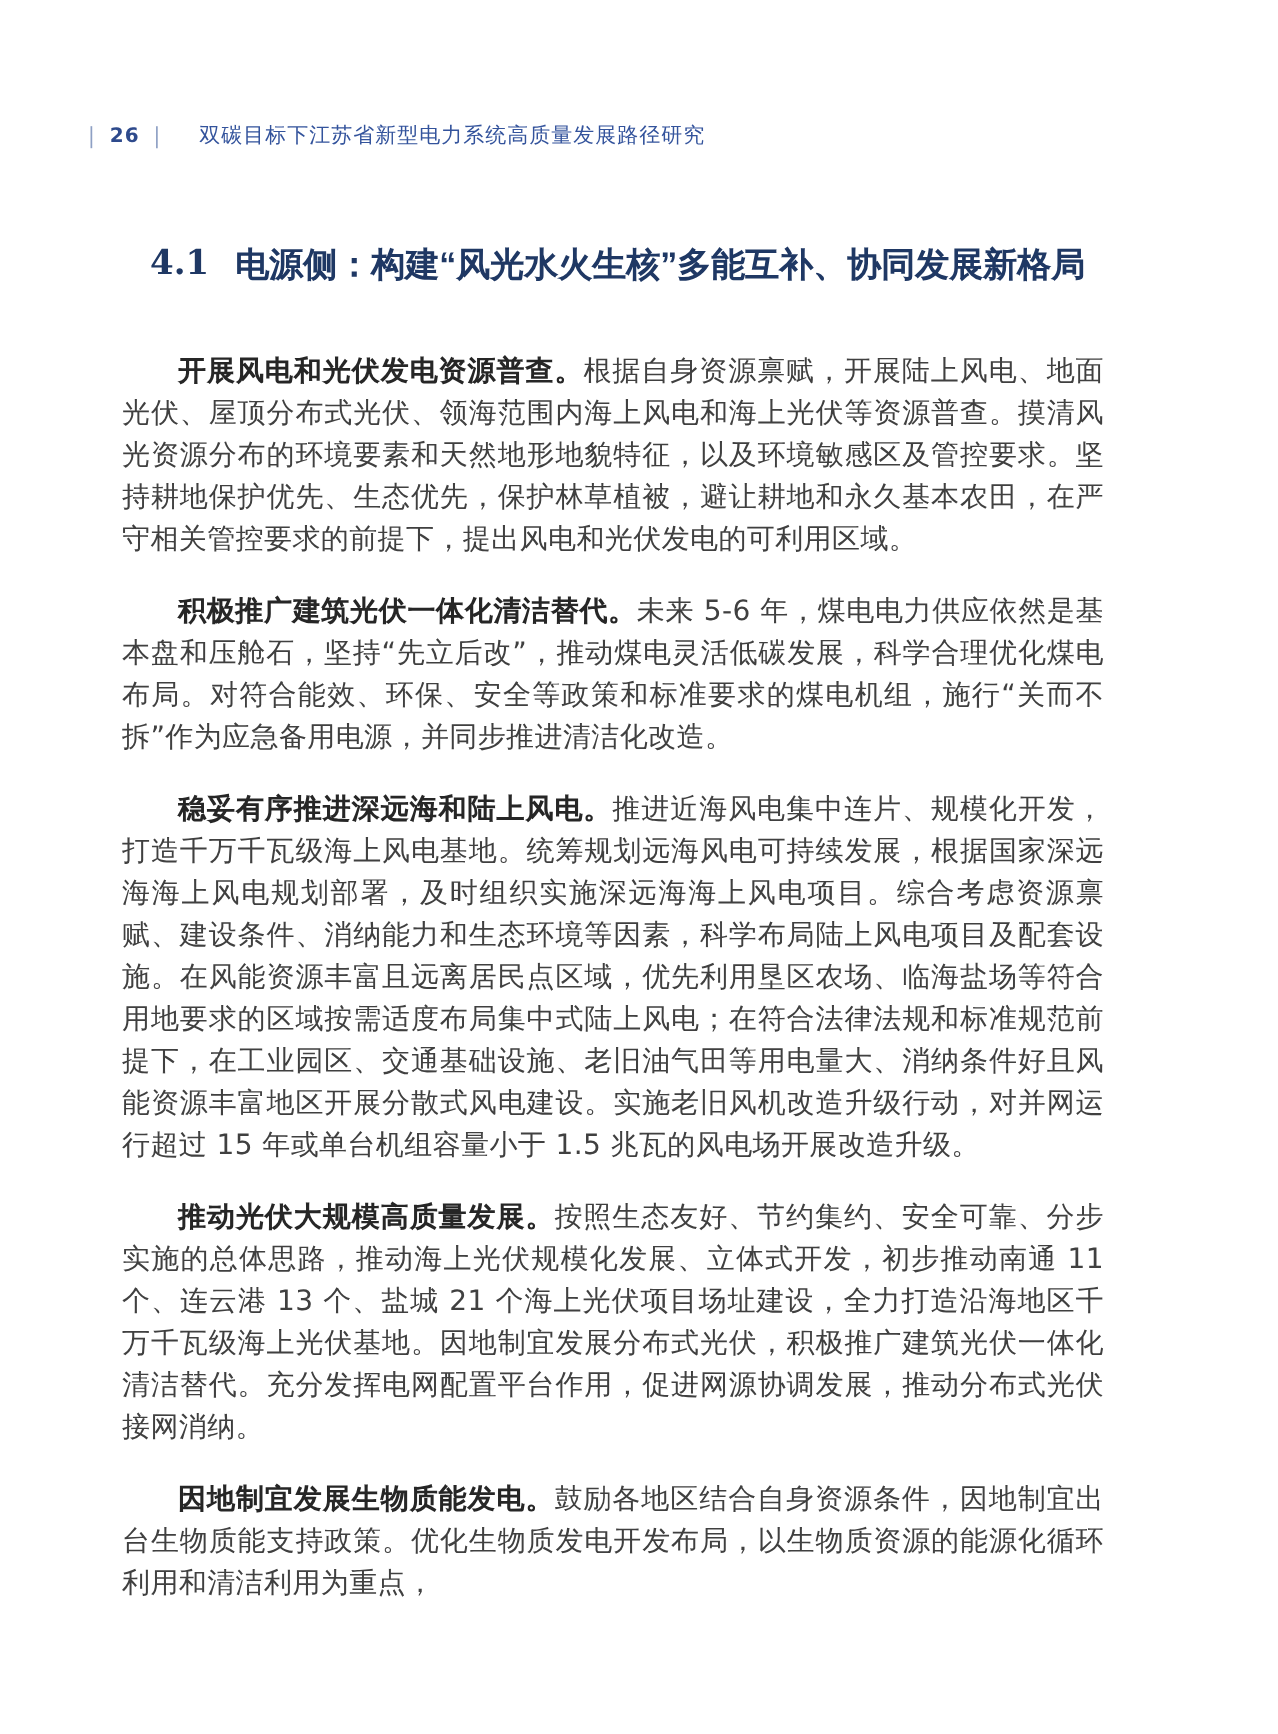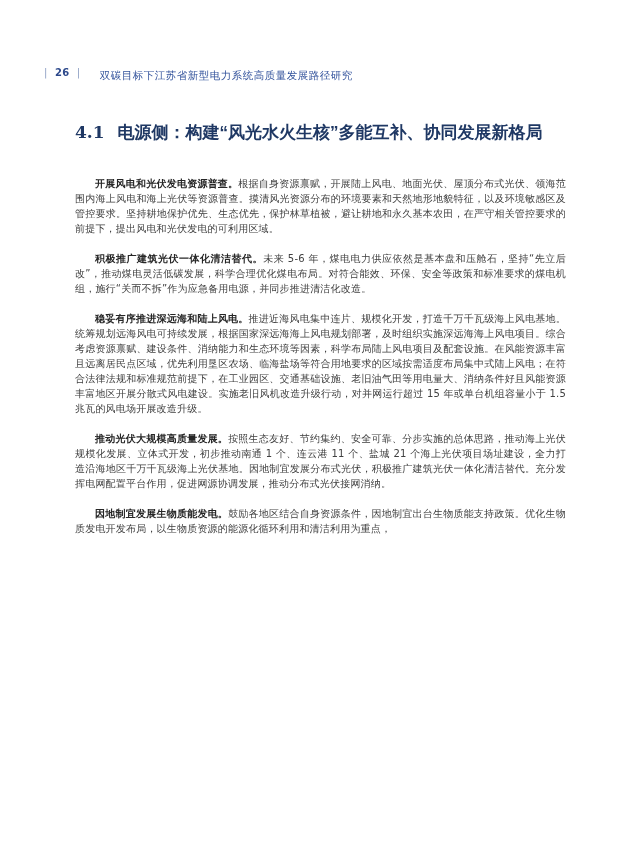--- a/index.html
+++ b/index.html
@@ -35,21 +35,20 @@
   }
   .header .pagenum {
     font-weight: bold;
     color: #2e4a8c;
     font-size: 10px;
   }
   .header .doc-title {
     margin-left: 12px;
     color: #33539c;
     font-size: 10.5px;
-    margin-top: 8px;
   }
   
   .section-heading {
     position: absolute;
     top: 121px;
     left: 75px;
     width: 492px;
     margin: 0;
     display: flex;
     gap: 13px;
@@ -65,25 +64,25 @@
     font-family: "DejaVu Serif", "Liberation Serif", serif;
   }
   .section-heading .sec-title {
     flex: 1 1 auto;
     font-family: Liberation Sans, sans-serif;
   }
   
   .body-copy {
     position: absolute;
     top: 176px;
-    left: 75px;
+    left: 61px;
     width: 491px;
     color: #404040;
-    font-size: 10px;
-    line-height: 15px;
+    font-size: 14px;
+    line-height: 21px;
     text-align: justify;
     text-justify: inter-ideograph;
     letter-spacing: 0.2px;
   }
   .body-copy p {
     margin: 0 0 15px 0;
     text-indent: 2em;
   }
   .body-copy p:last-child {
     margin-bottom: 8px;
@@ -107,17 +106,17 @@
 
   <h2 class="section-heading">
     <span class="sec-num">4.1</span>
     <span class="sec-title">电源侧：构建“风光水火生核”多能互补、协同发展新格局</span>
   </h2>
 
   <div class="body-copy">
     <p><span class="lead">开展风电和光伏发电资源普查。</span><span>根据自身资源禀赋，开展陆上风电、地面光伏、屋顶分布式光伏、领海范围内海上风电和海上光伏等资源普查。摸清风光资源分布的环境要素和天然地形地貌特征，以及环境敏感区及管控要求。坚持耕地保护优先、生态优先，保护林草植被，避让耕地和永久基本农田，在严守相关管控要求的前提下，提出风电和光伏发电的可利用区域。</span></p>
     <p><span class="lead">积极推广建筑光伏一体化清洁替代。</span><span>未来 5-6 年，煤电电力供应依然是基本盘和压舱石，坚持“先立后改”，推动煤电灵活低碳发展，科学合理优化煤电布局。对符合能效、环保、安全等政策和标准要求的煤电机组，施行“关而不拆”作为应急备用电源，并同步推进清洁化改造。</span></p>
     <p><span class="lead">稳妥有序推进深远海和陆上风电。</span><span>推进近海风电集中连片、规模化开发，打造千万千瓦级海上风电基地。统筹规划远海风电可持续发展，根据国家深远海海上风电规划部署，及时组织实施深远海海上风电项目。综合考虑资源禀赋、建设条件、消纳能力和生态环境等因素，科学布局陆上风电项目及配套设施。在风能资源丰富且远离居民点区域，优先利用垦区农场、临海盐场等符合用地要求的区域按需适度布局集中式陆上风电；在符合法律法规和标准规范前提下，在工业园区、交通基础设施、老旧油气田等用电量大、消纳条件好且风能资源丰富地区开展分散式风电建设。实施老旧风机改造升级行动，对并网运行超过 15 年或单台机组容量小于 1.5 兆瓦的风电场开展改造升级。</span></p>
-    <p><span class="lead">推动光伏大规模高质量发展。</span><span>按照生态友好、节约集约、安全可靠、分步实施的总体思路，推动海上光伏规模化发展、立体式开发，初步推动南通 1 个、连云港 11 个、盐城 21 个海上光伏项目场址建设，全力打造沿海地区千万千瓦级海上光伏基地。因地制宜发展分布式光伏，积极推广建筑光伏一体化清洁替代。充分发挥电网配置平台作用，促进网源协调发展，推动分布式光伏接网消纳。</span></p>
+    <p><span class="lead">推动光伏大规模高质量发展。</span><span>按照生态友好、节约集约、安全可靠、分步实施的总体思路，推动海上光伏规模化发展、立体式开发，初步推动南通 11 个、连云港 13 个、盐城 21 个海上光伏项目场址建设，全力打造沿海地区千万千瓦级海上光伏基地。因地制宜发展分布式光伏，积极推广建筑光伏一体化清洁替代。充分发挥电网配置平台作用，促进网源协调发展，推动分布式光伏接网消纳。</span></p>
     <p><span class="lead">因地制宜发展生物质能发电。</span><span>鼓励各地区结合自身资源条件，因地制宜出台生物质能支持政策。优化生物质发电开发布局，以生物质资源的能源化循环利用和清洁利用为重点，</span></p>
   </div>
 
 </div>
 
 </body></html>

